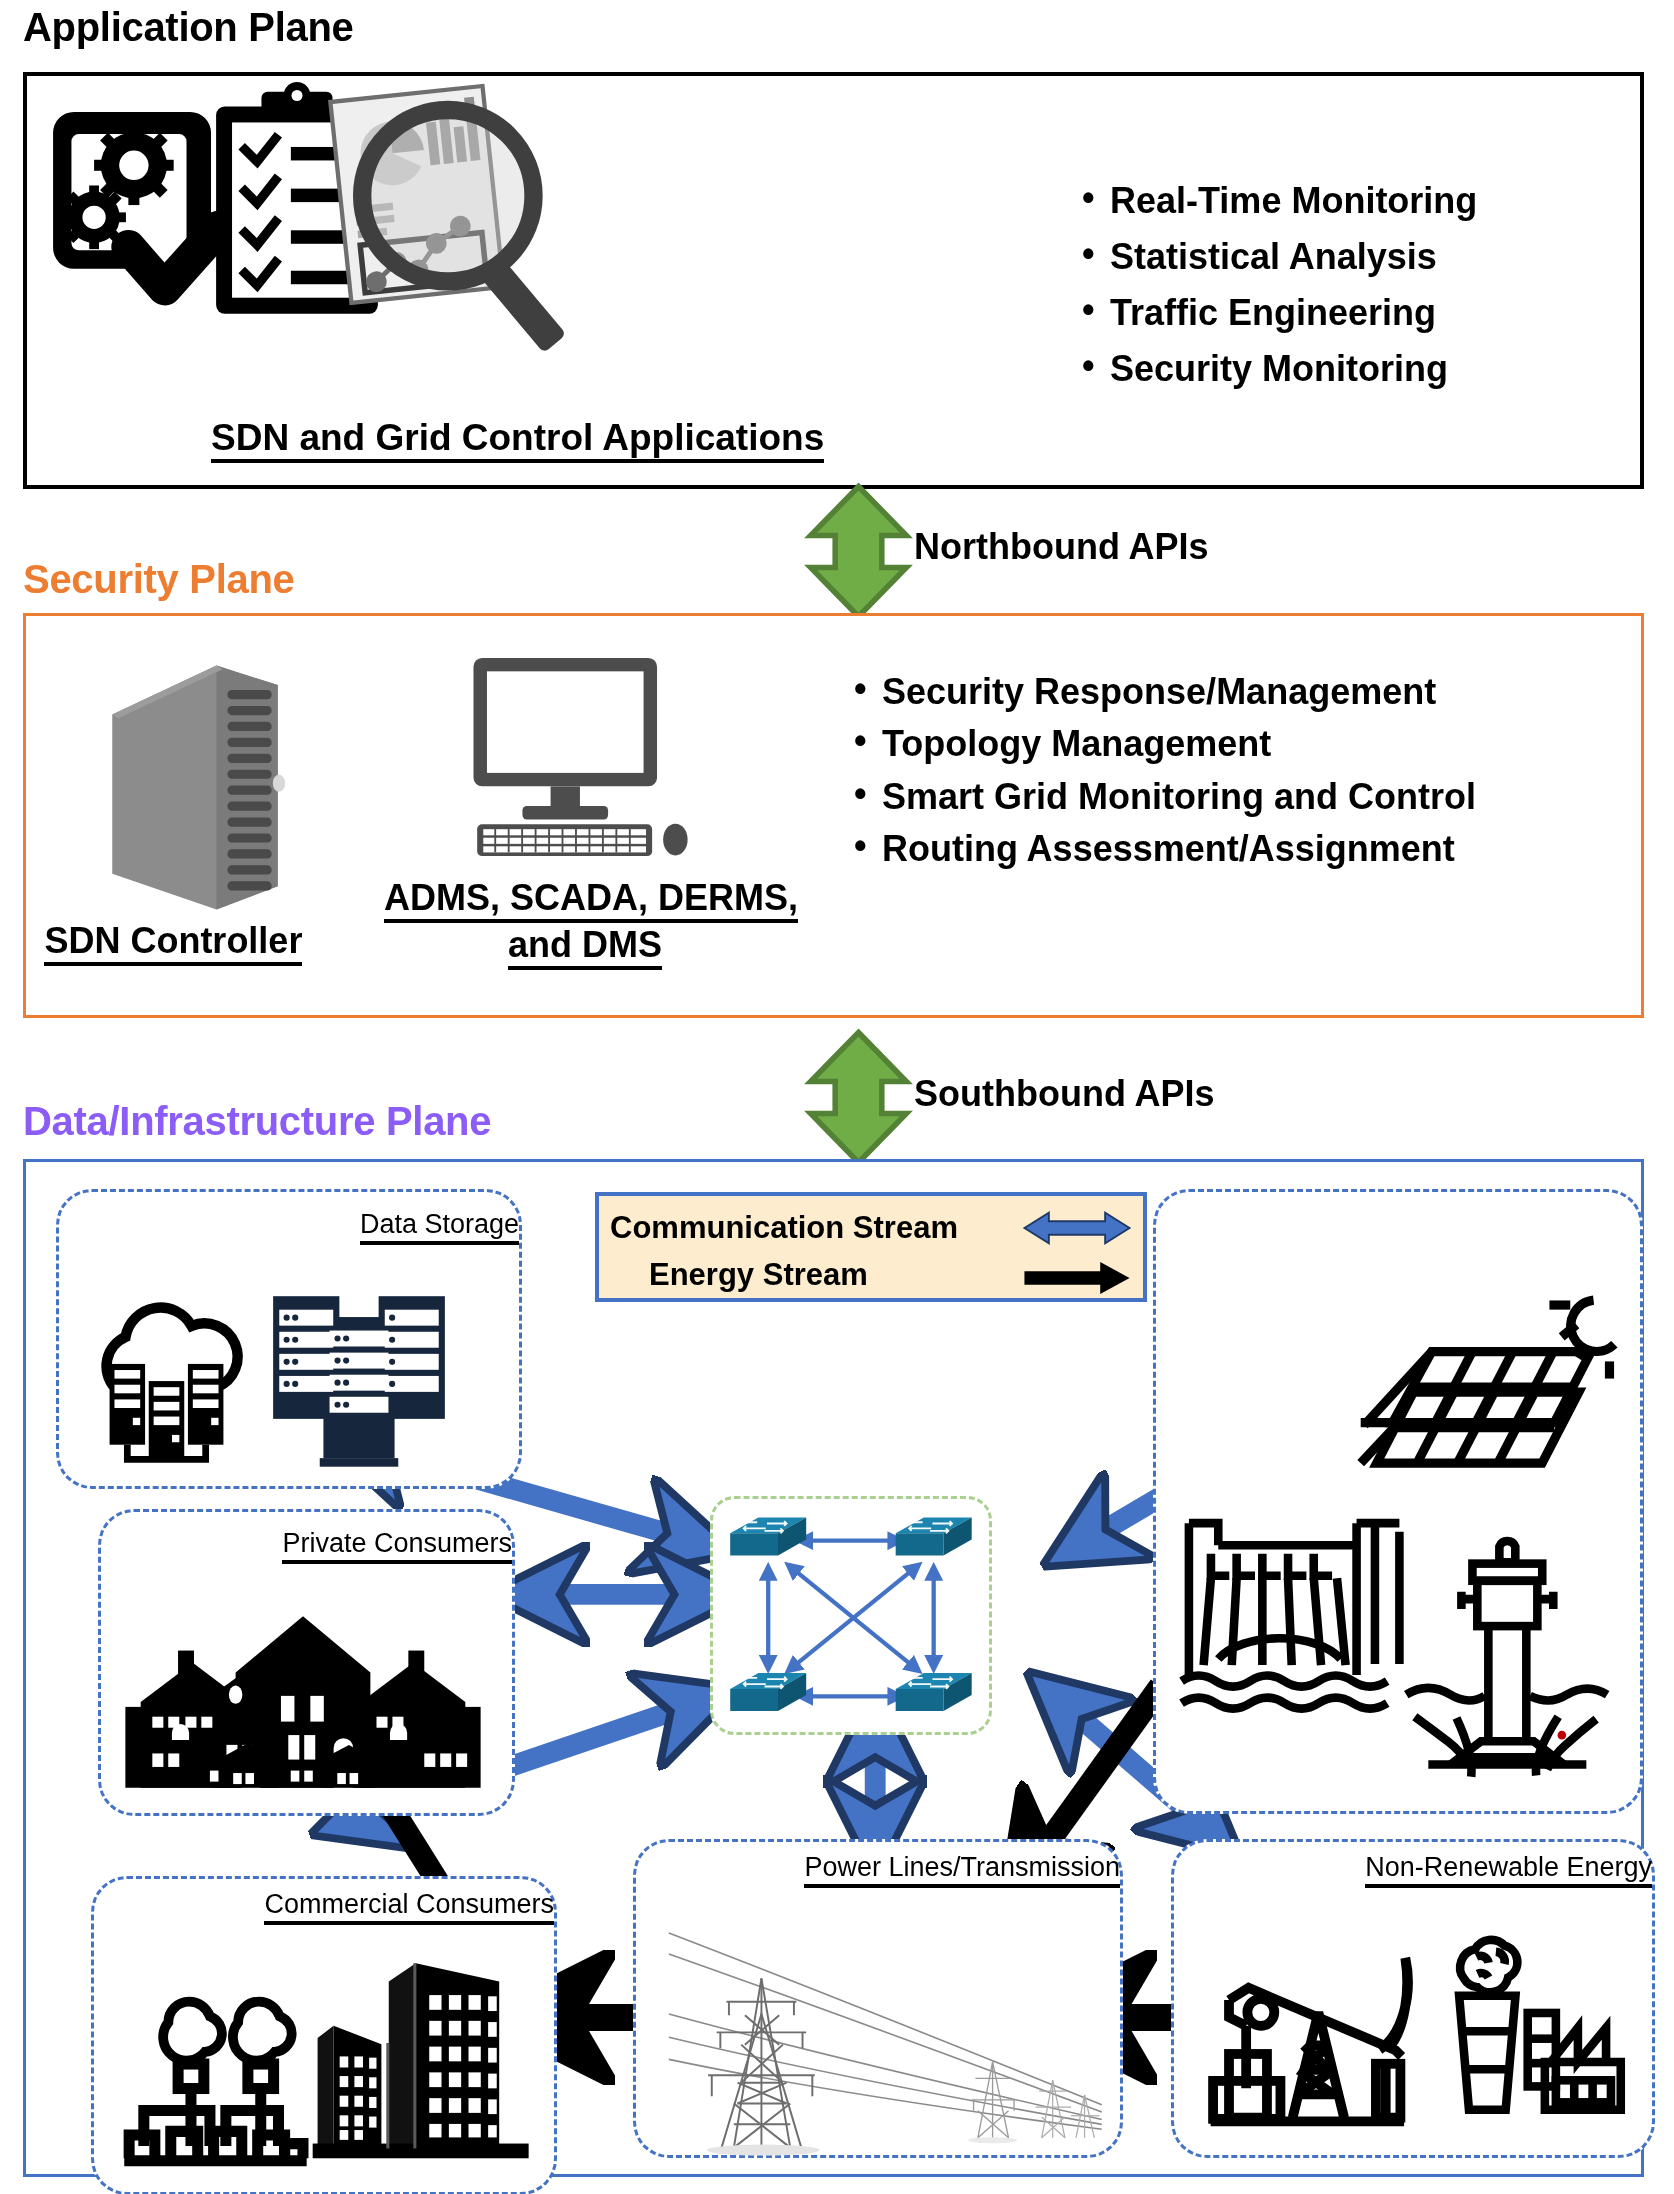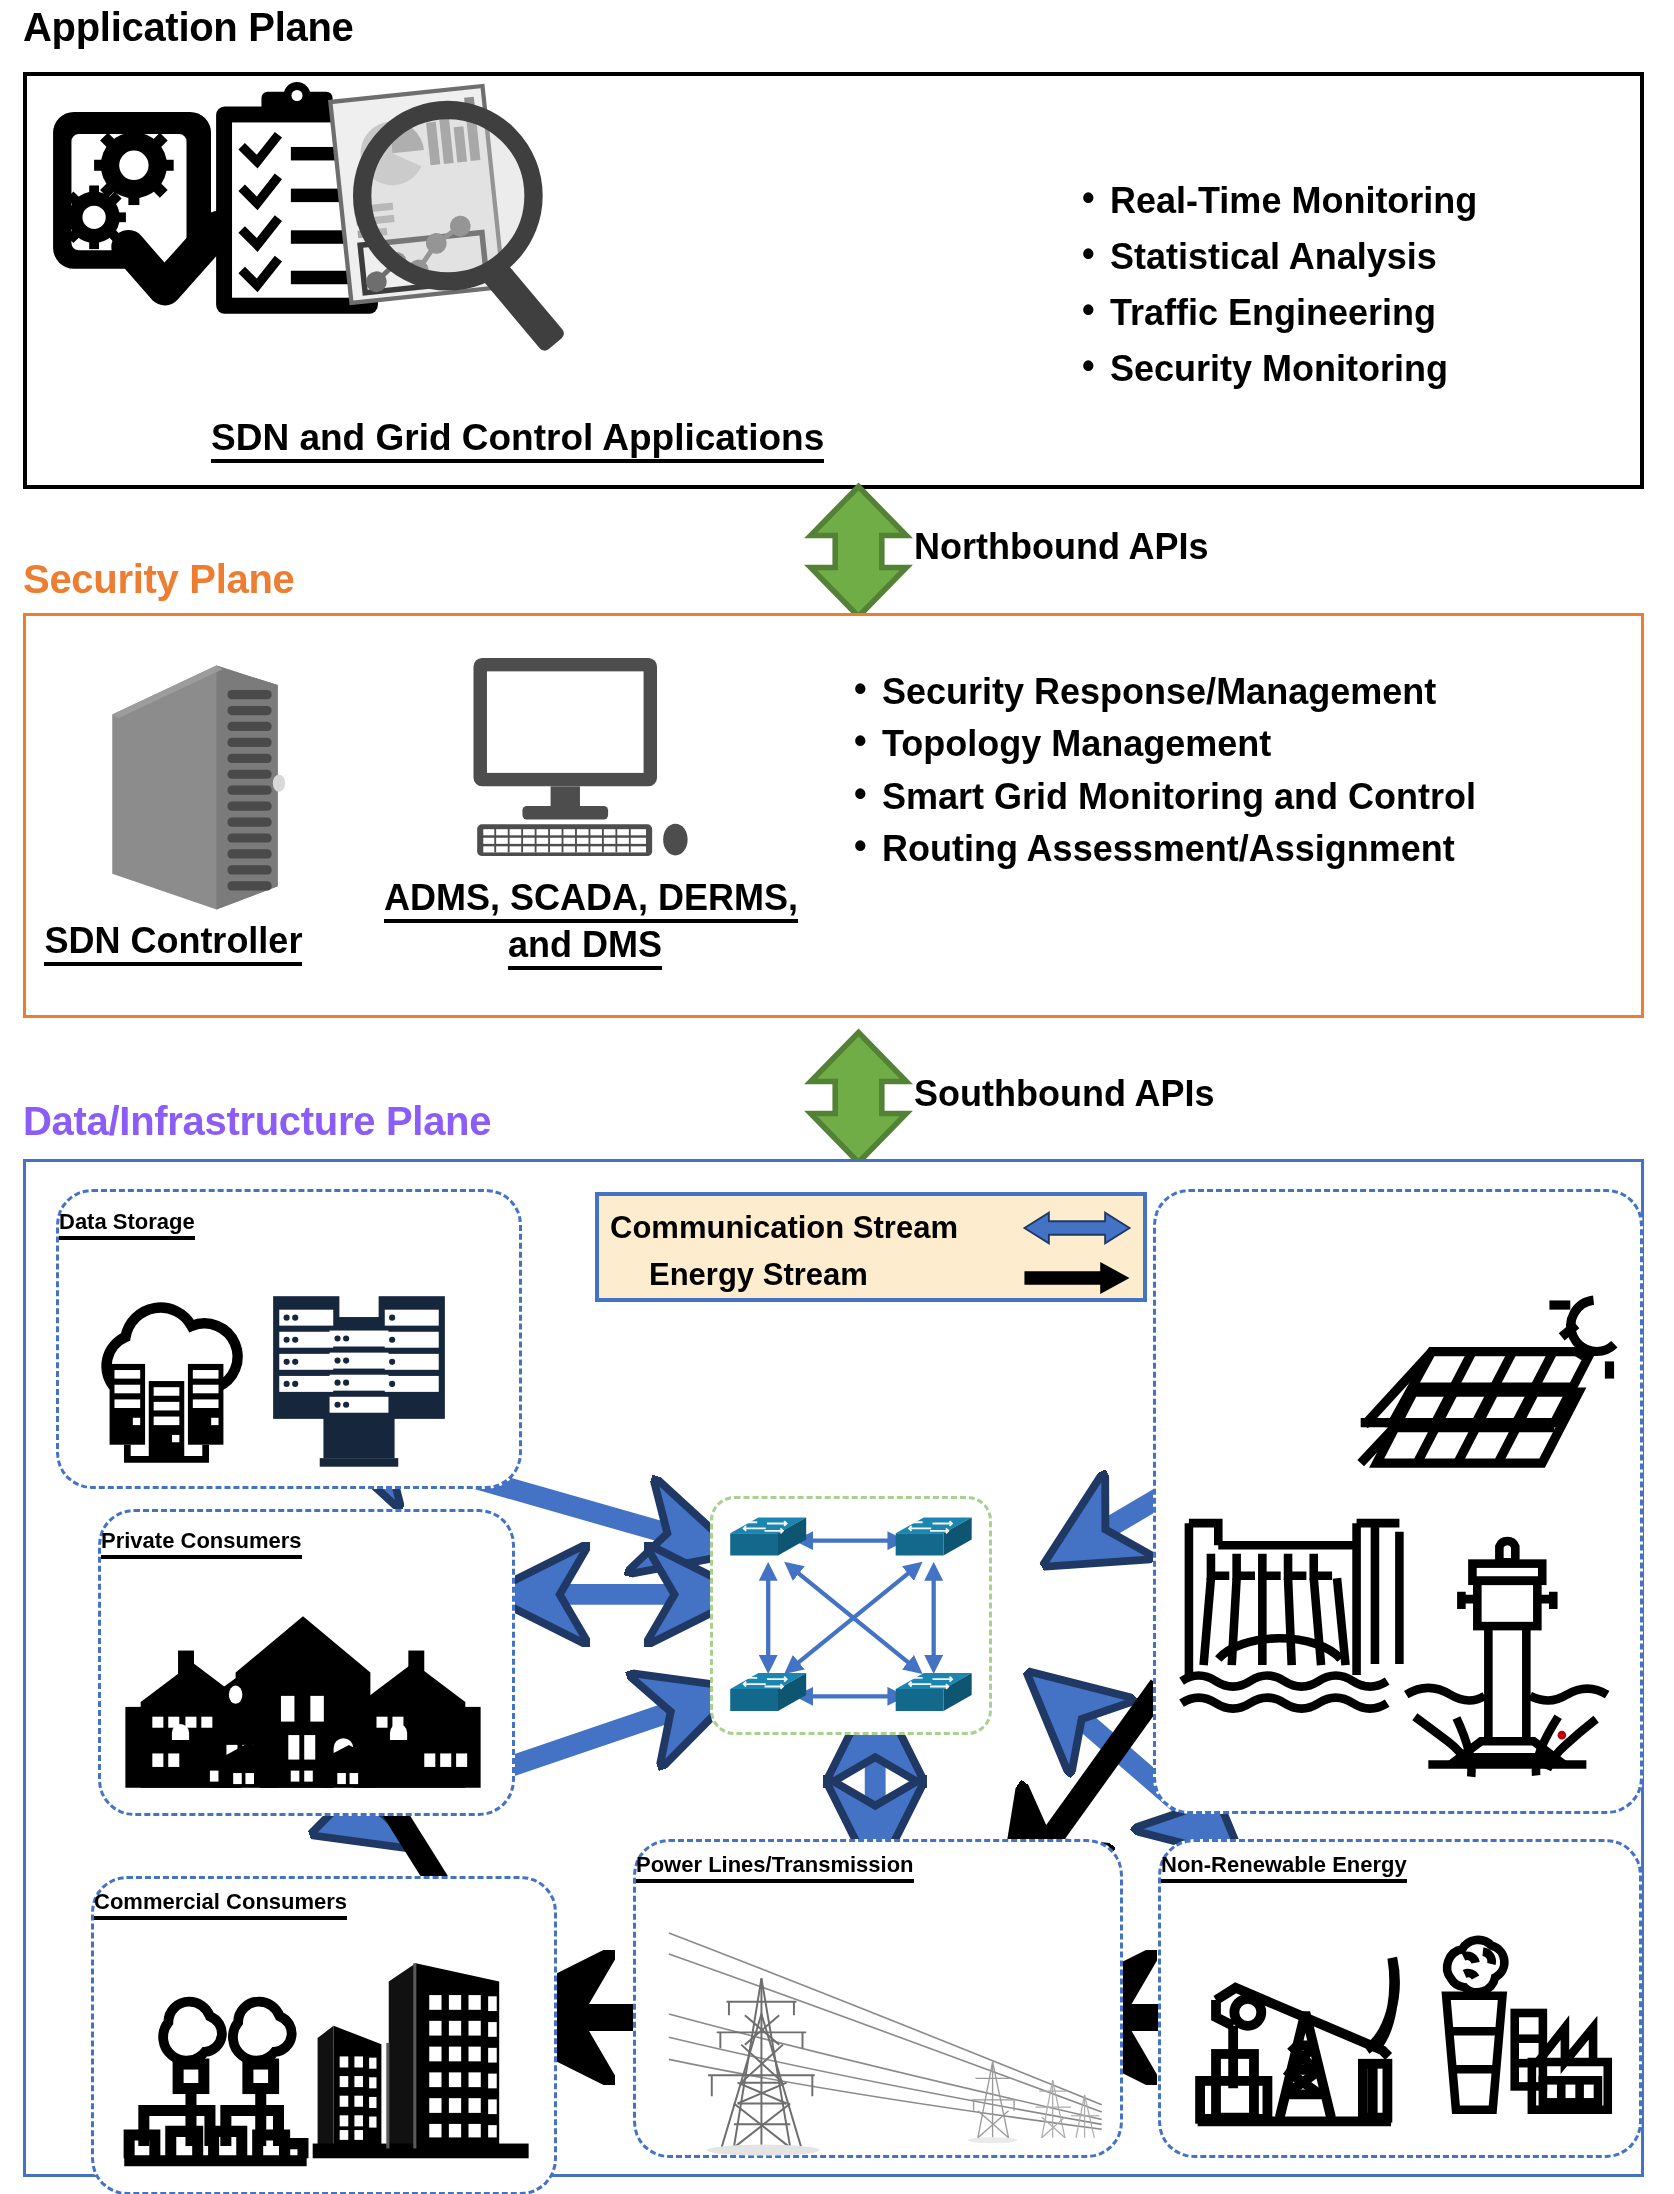--- a/index.html
+++ b/index.html
@@ -85,23 +85,23 @@
   #box-data-storage      { left: 56px;  top: 1189px; width: 466px;  height: 300px; }
   #box-private-consumer  { left: 98px; top: 1509px; width: 417px;  height: 307px; }
   #box-commercial        { left: 91px; top: 1839px; width: 466px;  height: 319px; }
   #box-powerlines        { left: 633px;top: 1839px; width: 490px;  height: 319px; }
   #box-nonrenewable      { left: 1158px;top: 1839px; width: 484px;  height: 319px; }
   #box-renewable         { left: 1153px;top: 1189px; width: 490px;  height: 625px; }
 
   .dbox-title {
     position: absolute;
     left: 0; right: 0;
-    text-align: left;
-    font-weight: bold;
-    font-size: 22px;
+    text-align: right;
+    font-weight: normal;
+    font-size: 27px;
     color: #000;
     white-space: nowrap;
   }
   .dbox-title span {
     border-bottom: 4.3px solid #000;
     padding-bottom: 1.2px;
     display: inline-block;
   }
 
   
@@ -644,21 +644,21 @@
           <path d="M712 282 L712 352"></path>
           <path d="M698 352 L712 282 L728 352"></path>
           <path d="M690 316 L736 316"></path>
         </g>
         <ellipse cx="188" cy="372" rx="92" ry="9" fill="#E4E4E4"></ellipse>
         <ellipse cx="562" cy="356" rx="40" ry="5" fill="#EAEAEA"></ellipse>
       </svg>
     </div>
   </div>
 
-  <div class="dbox" id="box-nonrenewable" style="z-index:2;">
+  <div class="dbox" id="box-nonrenewable" style="z-index:2;margin-left:13px;">
     <div class="dbox-title" style="top:9.8px;">
       <span>Non-Renewable Energy</span>
     </div>
     <div class="svgbox" style="left:28px; top:92px; width:245px; height:202px;">
       <svg viewBox="0 0 400 330" width="245" height="202">
         <g fill="none" stroke="#000" stroke-width="16">
           <path d="M44 108 L76 88 L316 190 L326 200"></path>
           <path d="M44 108 L44 136 L72 150"></path>
           <circle cx="96" cy="128" r="22"></circle>
           <path d="M72 150 L72 252"></path>

